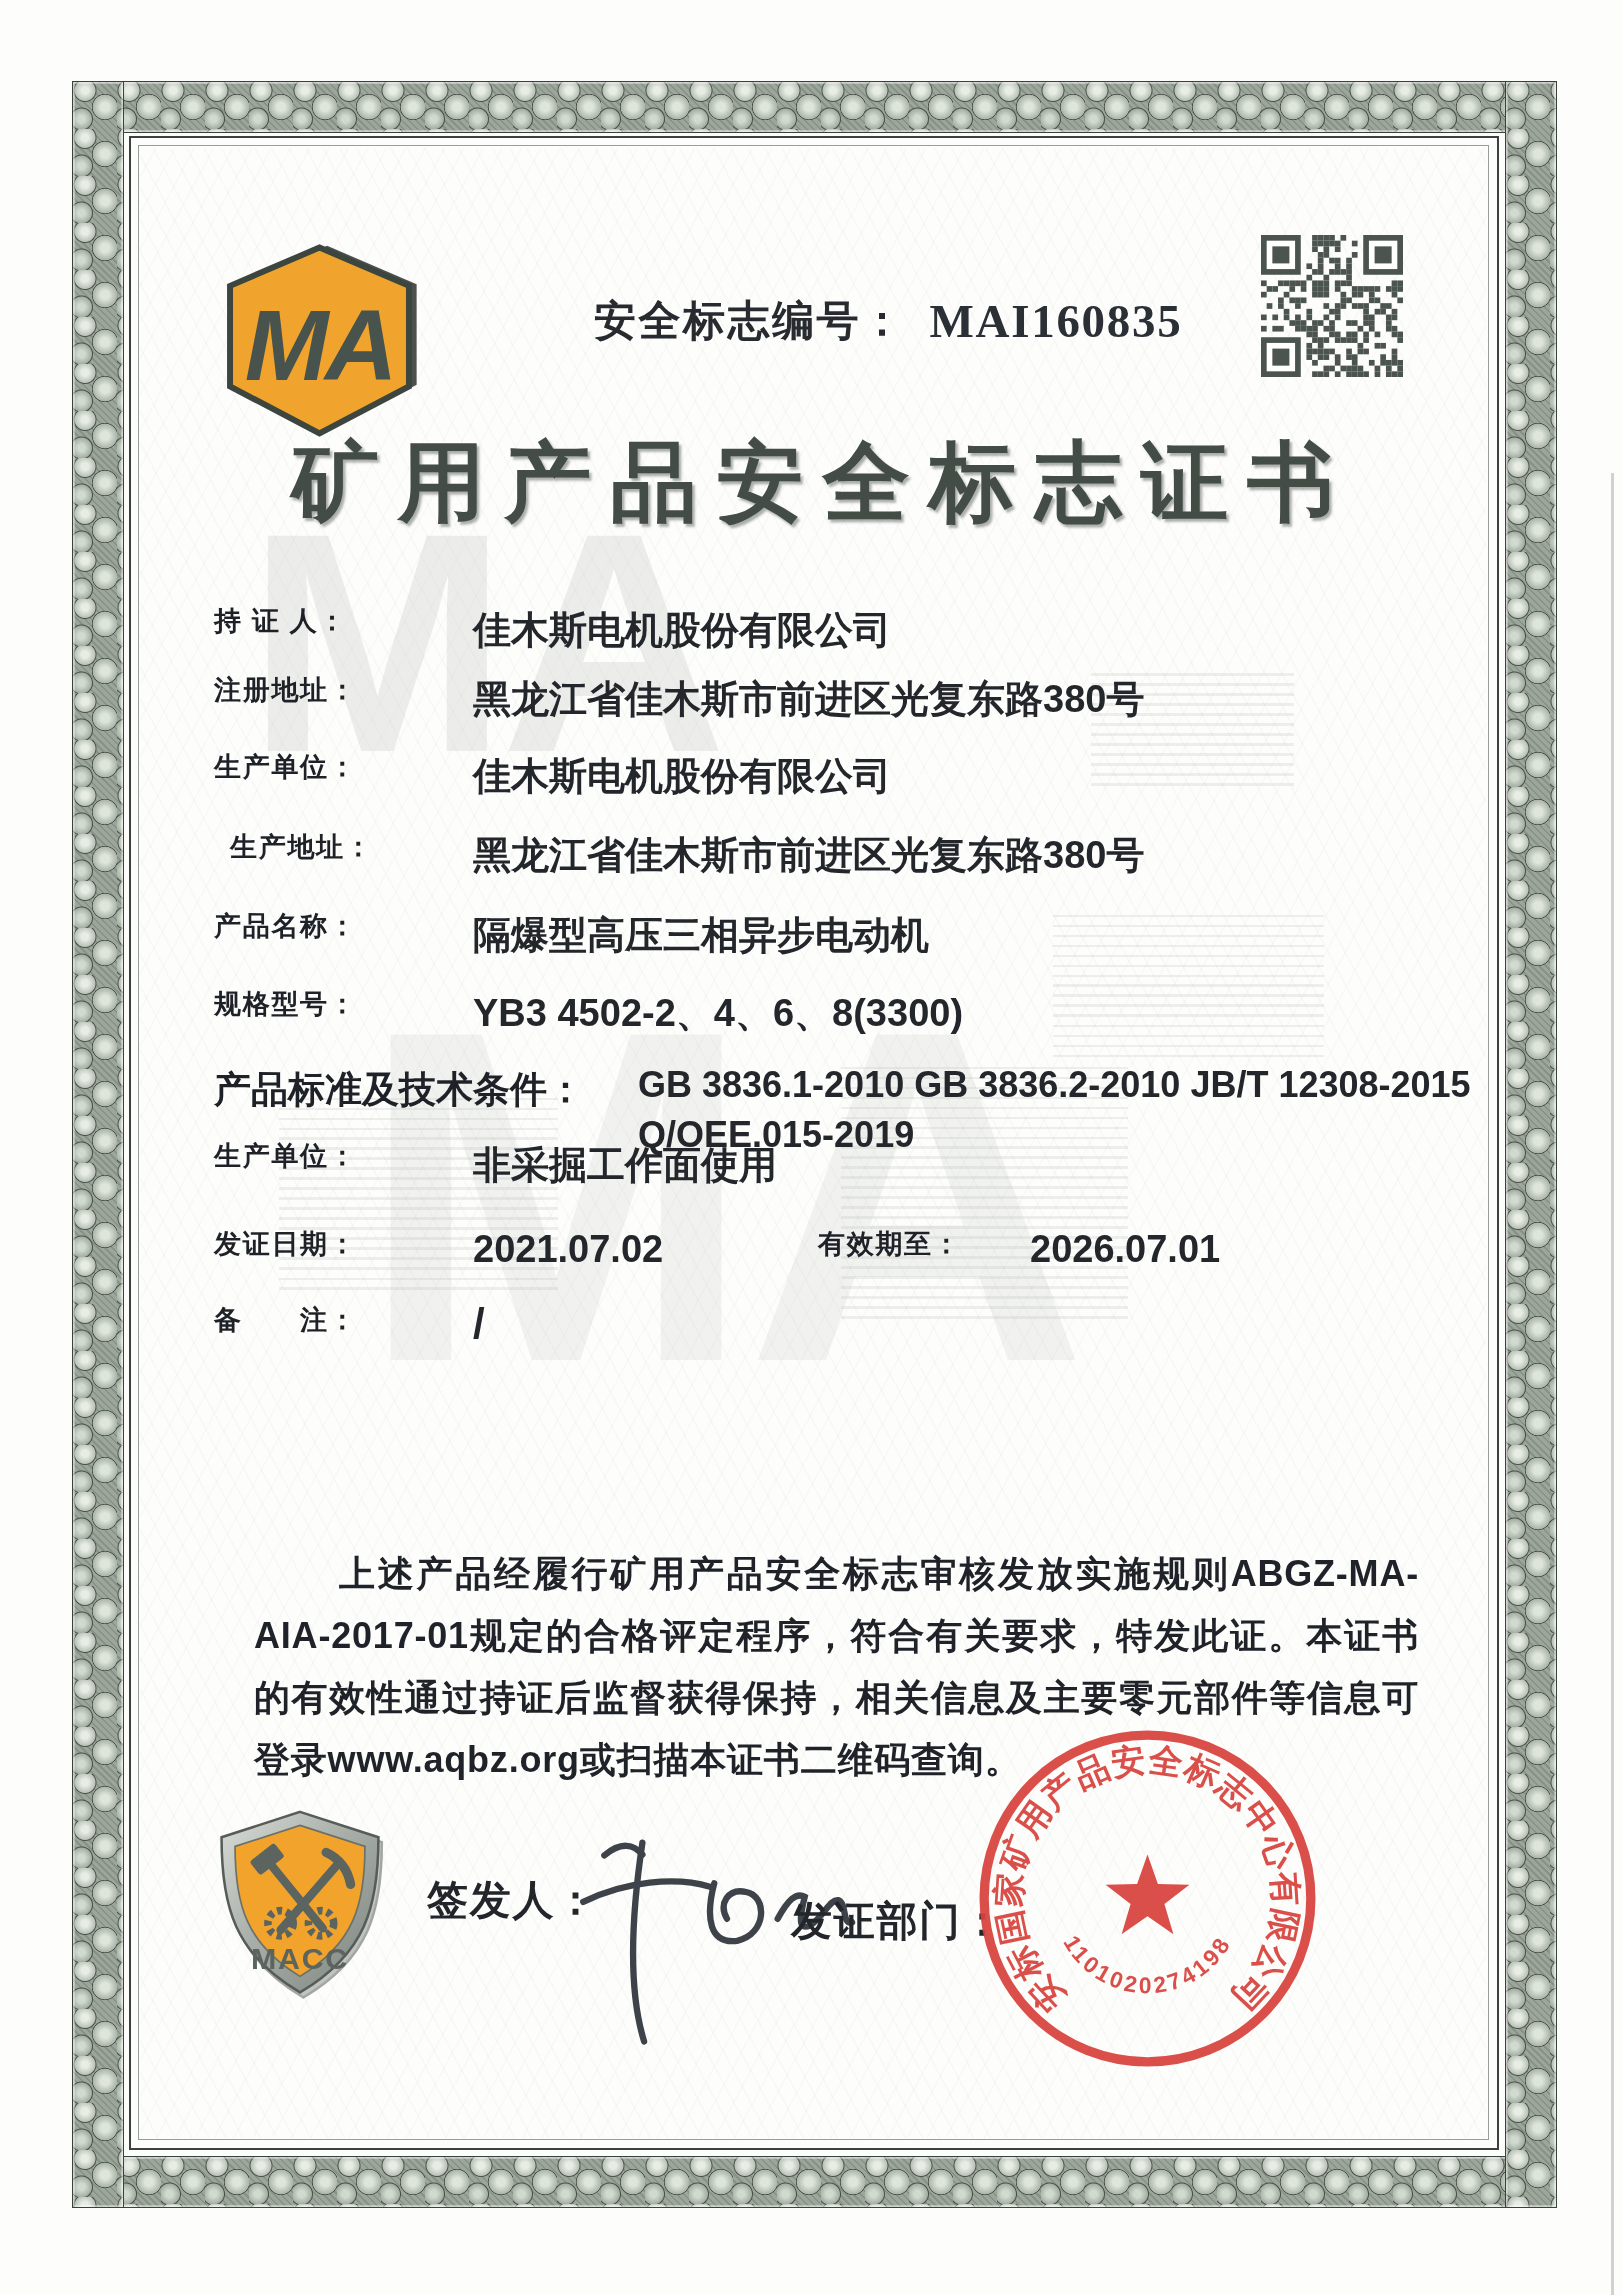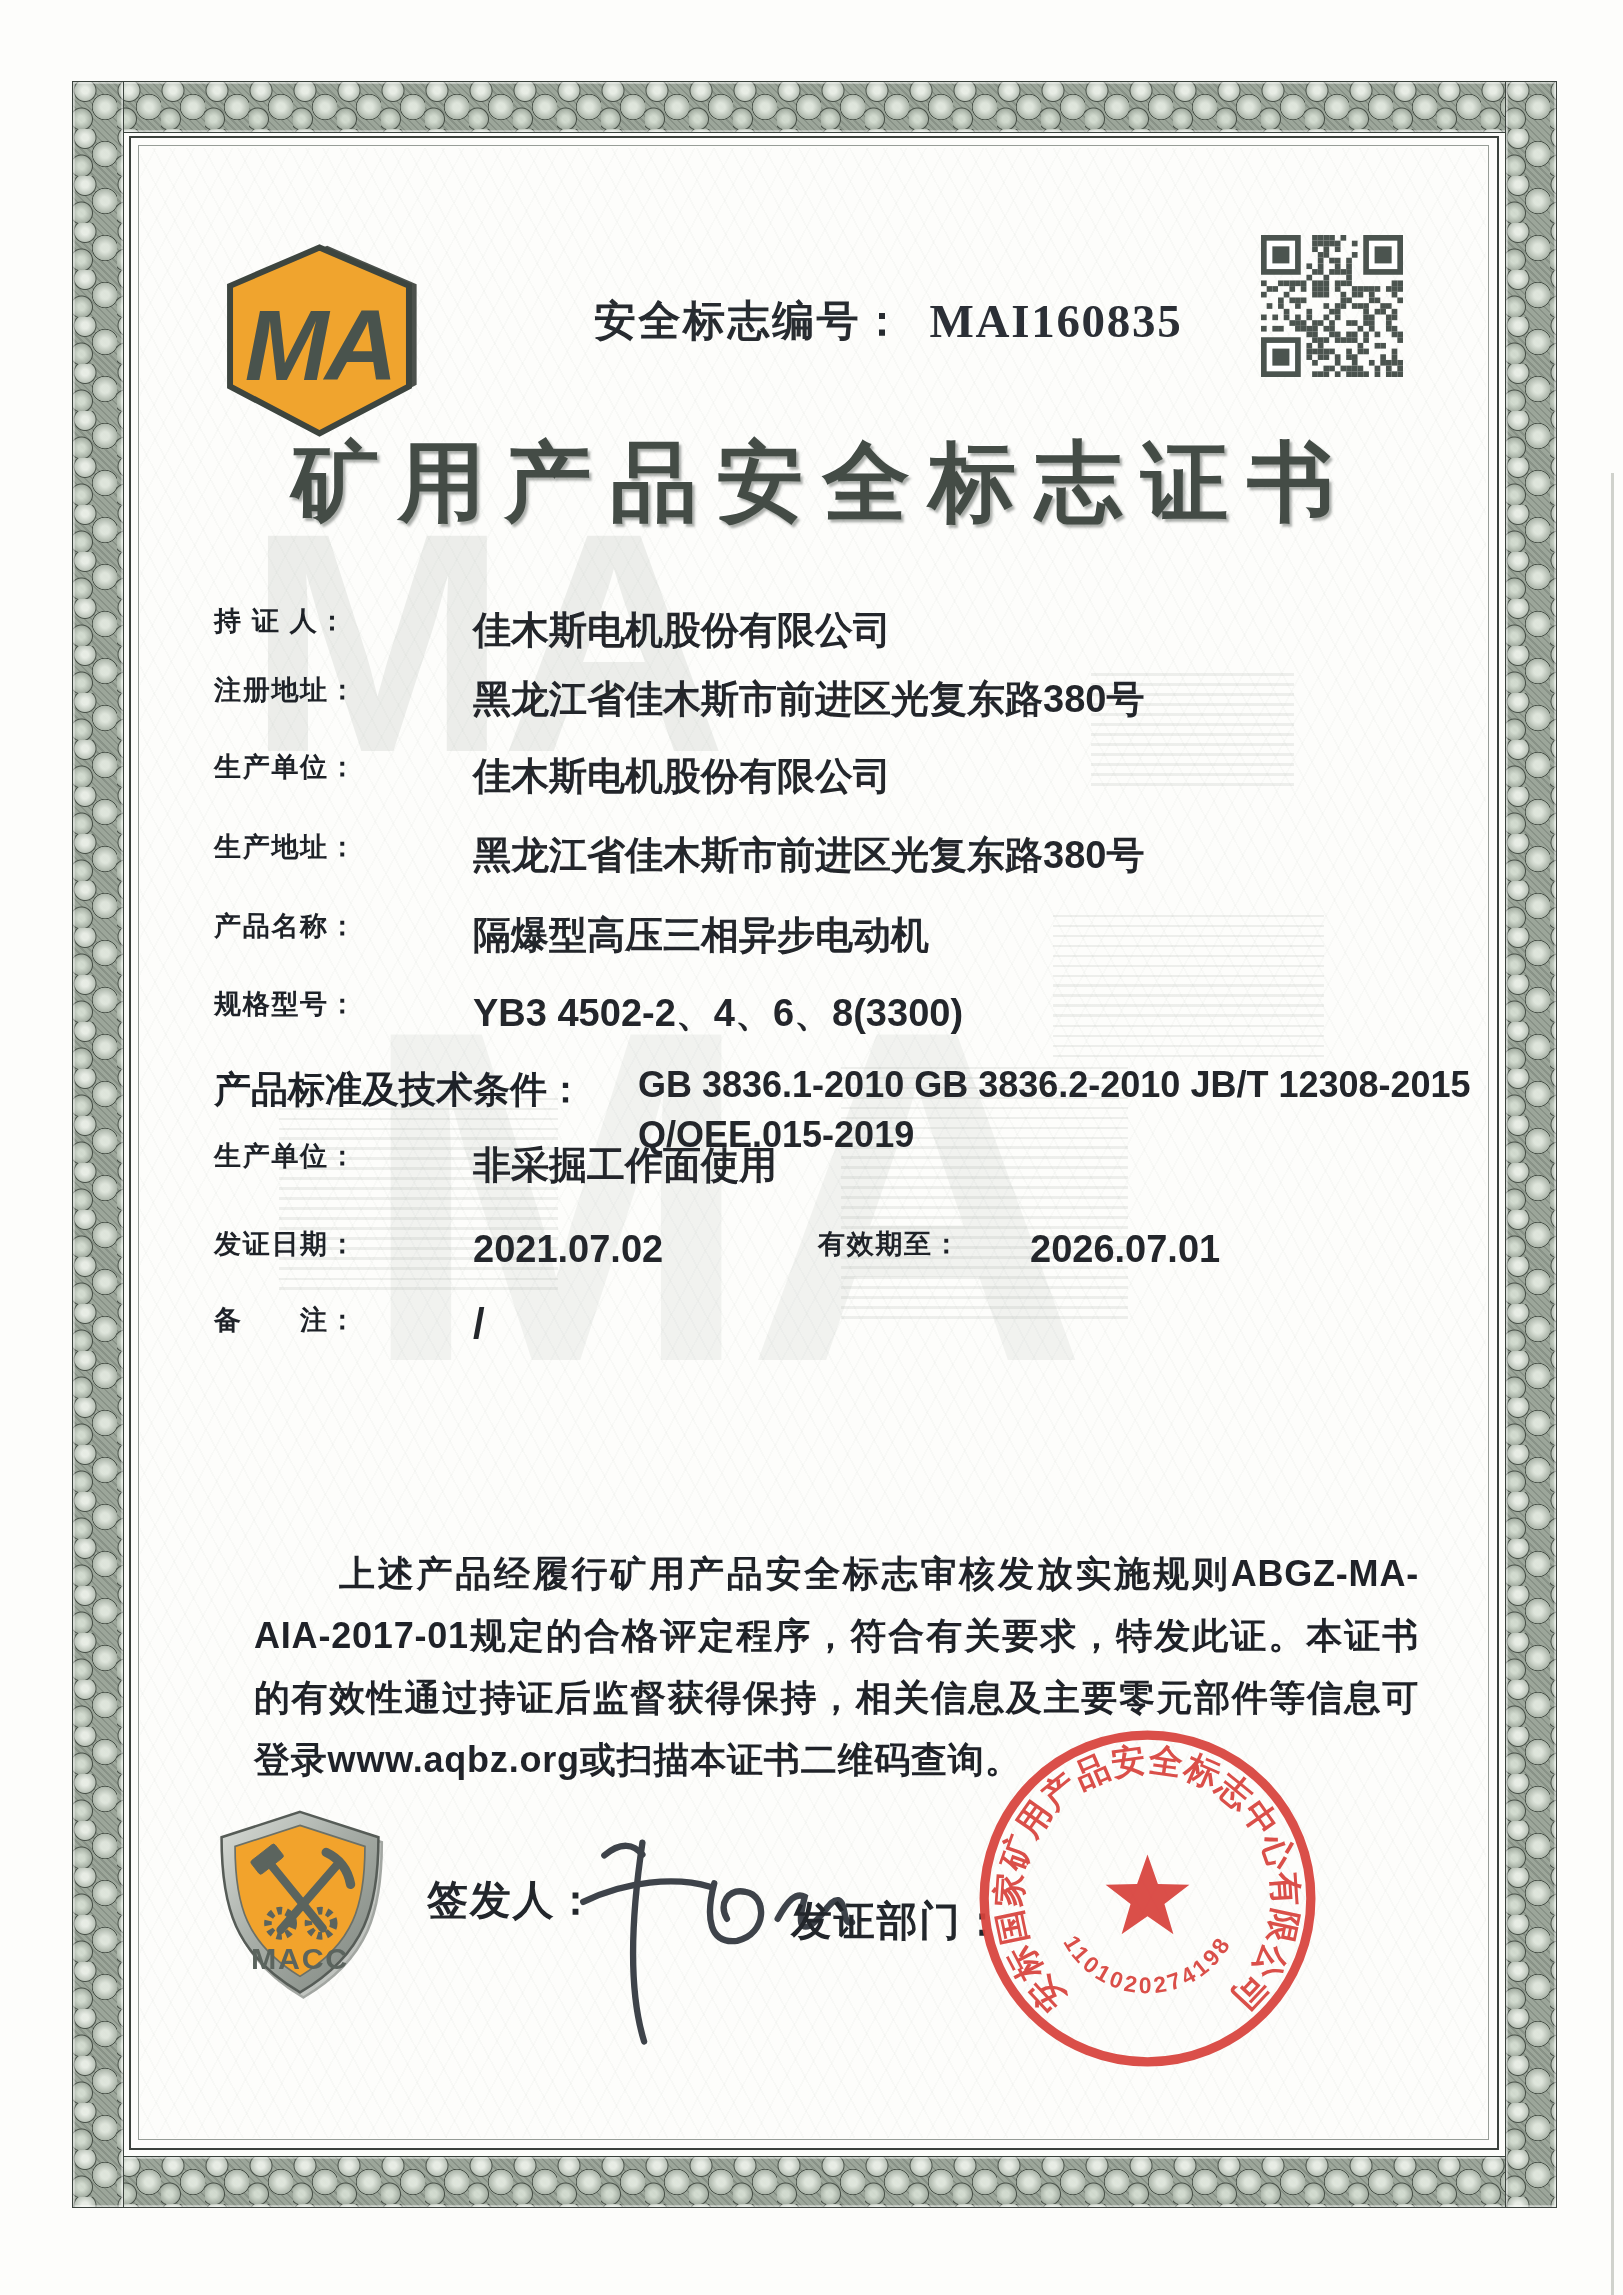--- a/index.html
+++ b/index.html
@@ -329,21 +329,21 @@
 
   <div class="lbl" style="top:603px;">持 证 人：</div>
   <div class="val" style="top:605px;">佳木斯电机股份有限公司</div>
 
   <div class="lbl" style="top:672px;">注册地址：</div>
   <div class="val" style="top:674px;">黑龙江省佳木斯市前进区光复东路380号</div>
 
   <div class="lbl" style="top:749px;">生产单位：</div>
   <div class="val" style="top:751px;">佳木斯电机股份有限公司</div>
 
-  <div class="lbl" style="top:829px;">生产地址：</div>
+  <div class="lbl" style="top:829px;margin-left:16px;">生产地址：</div>
   <div class="val" style="top:830px;">黑龙江省佳木斯市前进区光复东路380号</div>
 
   <div class="lbl" style="top:908px;">产品名称：</div>
   <div class="val" style="top:910px;">隔爆型高压三相异步电动机</div>
 
   <div class="lbl" style="top:986px;">规格型号：</div>
   <div class="val" style="top:988px;">YB3 4502-2、4、6、8(3300)</div>
 
   <div class="lbl small" style="top:1065px;">产品标准及技术条件：</div>
   <div class="val std" style="top:1064px;">GB 3836.1-2010  GB 3836.2-2010 JB/T 12308-2015</div>

